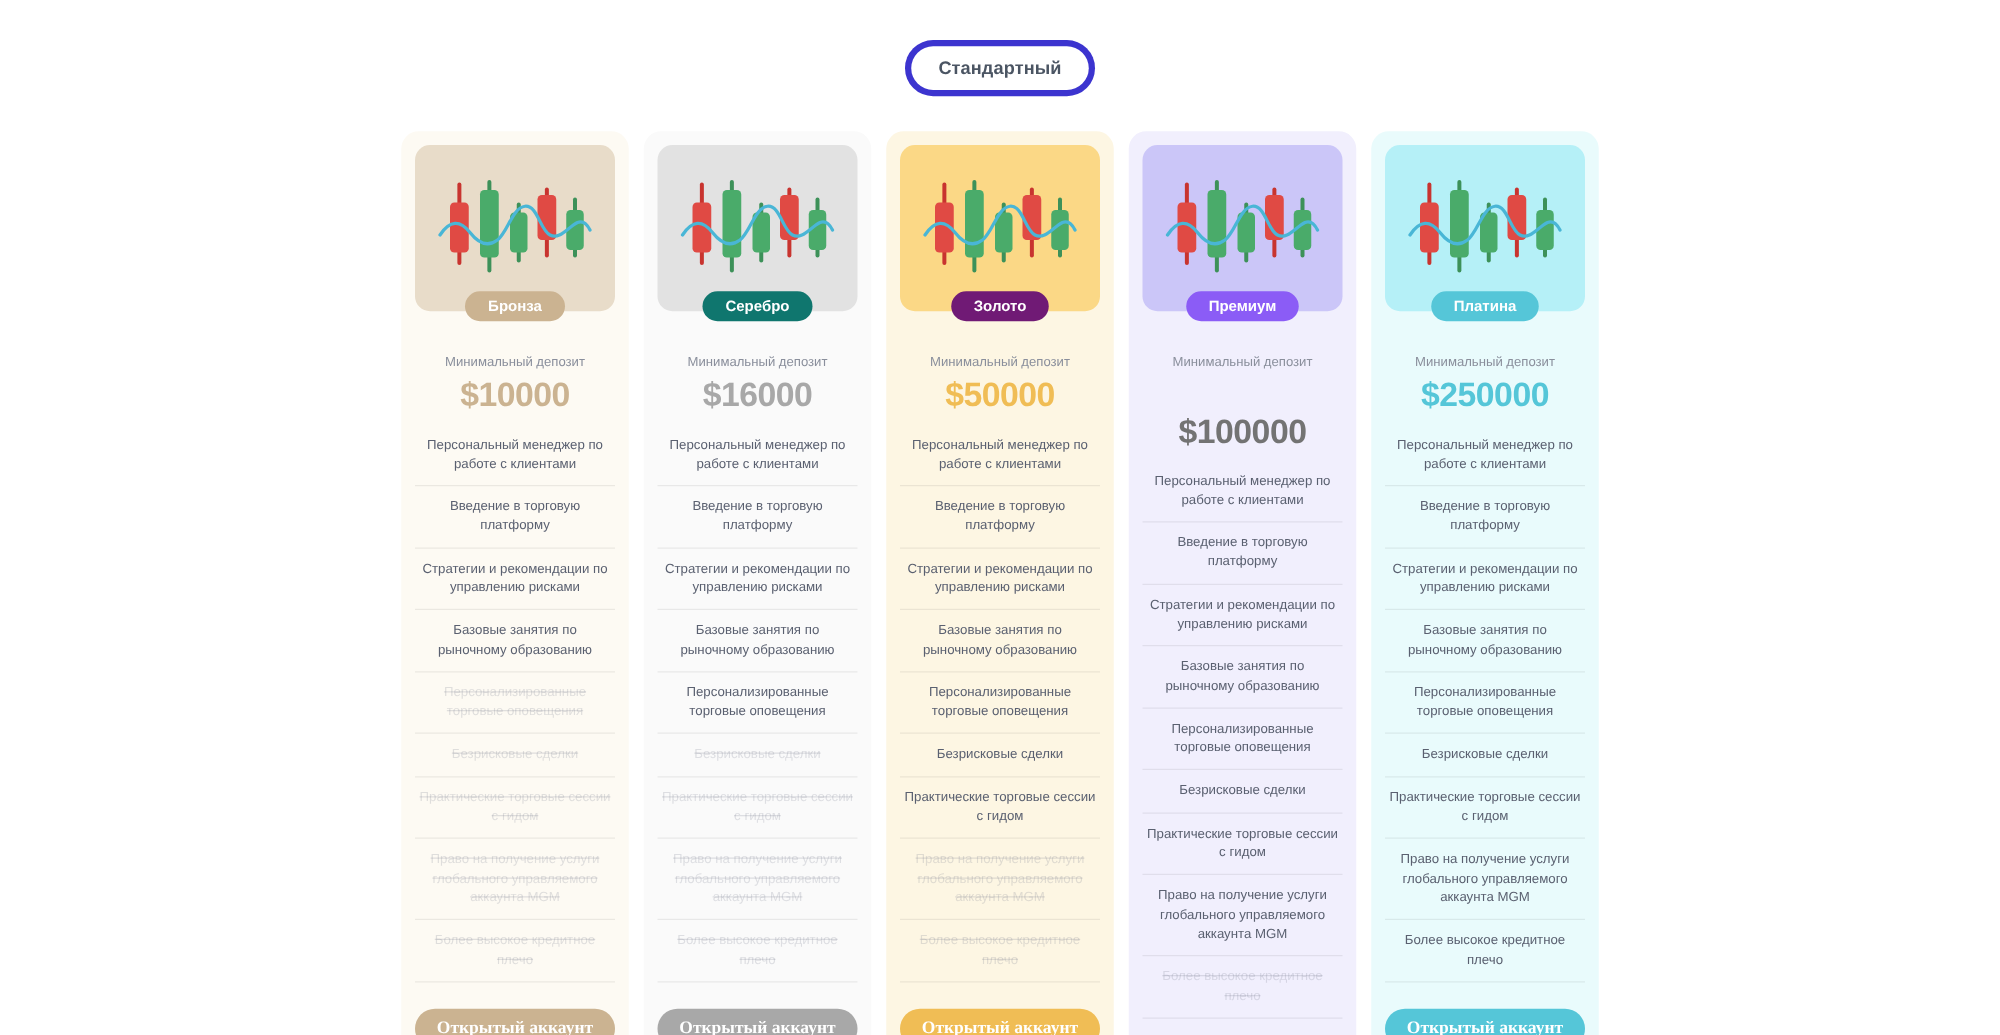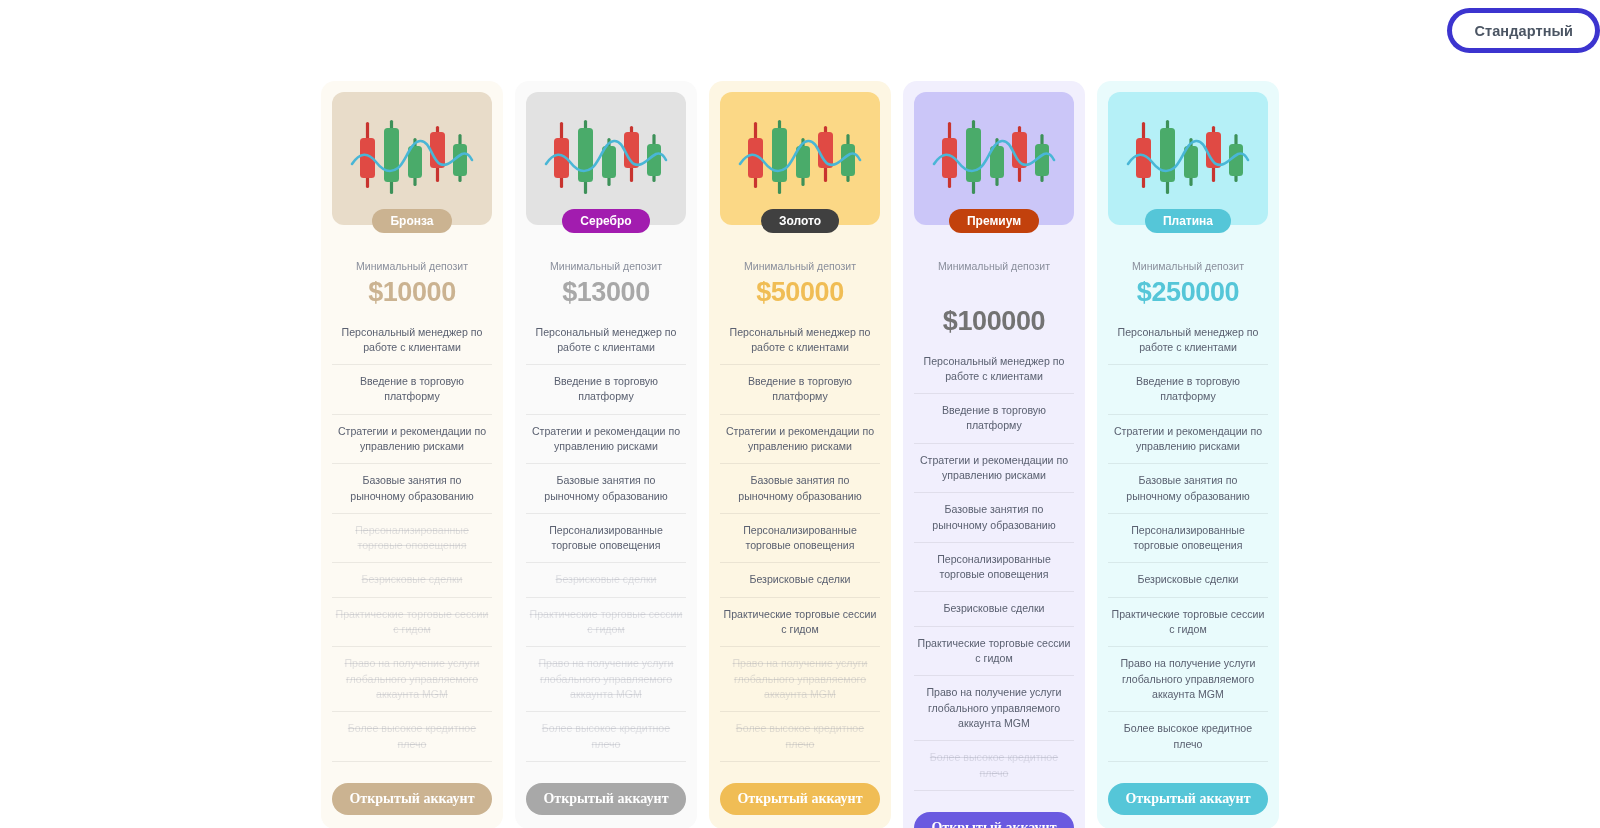--- a/index.html
+++ b/index.html
@@ -4,21 +4,21 @@
 <style>
   * { box-sizing: border-box; margin: 0; padding: 0; }
   html, body {
     width: 1600px; height: 828px;
     background: #ffffff;
     font-family: "Liberation Sans", "DejaVu Sans", sans-serif;
     overflow: hidden;
   }
 
   
-  .toggle-wrap { width: 100%; display: flex; justify-content: flex-end; padding-top: 8px; }
+  .toggle-wrap { width: 100%; display: flex; justify-content: center; padding-top: 32px; }
   .toggle {
     display: flex; align-items: center;
     background: #3c34cf;
     border-radius: 999px;
     padding: 5px;
     height: 45px;
   }
   .toggle-btn {
     border: none; outline: none; cursor: pointer;
     font-family: inherit;
@@ -164,23 +164,23 @@
             <rect x="63.4" y="22" width="3.2" height="48" rx="1.6" fill="#3d9159"></rect>
             <rect x="58" y="30" width="14" height="32" rx="3.5" fill="#4aab6a"></rect>
             <rect x="85.9" y="10" width="3.2" height="56" rx="1.6" fill="#c8342f"></rect>
             <rect x="80" y="16" width="15" height="36" rx="3.5" fill="#e04a44"></rect>
             <rect x="108.4" y="18" width="3.2" height="48" rx="1.6" fill="#3d9159"></rect>
             <rect x="103" y="28" width="14" height="32" rx="3.5" fill="#4aab6a"></rect>
             <path d="M2 48 C10 36 18 36 26 46 C33 55 40 58 48 52 C56 46 60 26 70 25 C80 24 82 44 90 48 C98 52 104 42 112 38 C117 36 120 40 122 44" fill="none" stroke="#49b6d6" stroke-width="2.6" stroke-linecap="round"></path>
           </svg>
         </span>
       </div>
-      <div class="tier-badge" style="background: #a21caf;">Серебро</div>
-      <div class="deposit-label">Минимальный депозит</div>
-      <div class="price" style="color: rgb(168, 168, 168);">$13000</div>
+      <div class="tier-badge" style="background: #0f766e;">Серебро</div>
+      <div class="deposit-label">Минимальный депозит</div>
+      <div class="price" style="color: rgb(168, 168, 168);">$16000</div>
       <div class="features">
         <div class="feature first">Персональный менеджер по работе с клиентами</div>
         <div class="feature">Введение в торговую платформу</div>
         <div class="feature">Стратегии и рекомендации по управлению рисками</div>
         <div class="feature">Базовые занятия по рыночному образованию</div>
         <div class="feature">Персонализированные торговые оповещения</div>
         <div class="feature off">Безрисковые сделки</div>
         <div class="feature off">Практические торговые сессии с гидом</div>
         <div class="feature off">Право на получение услуги глобального управляемого аккаунта MGM</div>
         <div class="feature off">Более высокое кредитное плечо</div>
@@ -198,21 +198,21 @@
             <rect x="63.4" y="22" width="3.2" height="48" rx="1.6" fill="#3d9159"></rect>
             <rect x="58" y="30" width="14" height="32" rx="3.5" fill="#4aab6a"></rect>
             <rect x="85.9" y="10" width="3.2" height="56" rx="1.6" fill="#c8342f"></rect>
             <rect x="80" y="16" width="15" height="36" rx="3.5" fill="#e04a44"></rect>
             <rect x="108.4" y="18" width="3.2" height="48" rx="1.6" fill="#3d9159"></rect>
             <rect x="103" y="28" width="14" height="32" rx="3.5" fill="#4aab6a"></rect>
             <path d="M2 48 C10 36 18 36 26 46 C33 55 40 58 48 52 C56 46 60 26 70 25 C80 24 82 44 90 48 C98 52 104 42 112 38 C117 36 120 40 122 44" fill="none" stroke="#49b6d6" stroke-width="2.6" stroke-linecap="round"></path>
           </svg>
         </span>
       </div>
-      <div class="tier-badge" style="background: #404040;">Золото</div>
+      <div class="tier-badge" style="background: #701a75;">Золото</div>
       <div class="deposit-label">Минимальный депозит</div>
       <div class="price" style="color: rgb(240, 189, 85);">$50000</div>
       <div class="features">
         <div class="feature first">Персональный менеджер по работе с клиентами</div>
         <div class="feature">Введение в торговую платформу</div>
         <div class="feature">Стратегии и рекомендации по управлению рисками</div>
         <div class="feature">Базовые занятия по рыночному образованию</div>
         <div class="feature">Персонализированные торговые оповещения</div>
         <div class="feature">Безрисковые сделки</div>
         <div class="feature">Практические торговые сессии с гидом</div>
@@ -232,21 +232,21 @@
             <rect x="63.4" y="22" width="3.2" height="48" rx="1.6" fill="#3d9159"></rect>
             <rect x="58" y="30" width="14" height="32" rx="3.5" fill="#4aab6a"></rect>
             <rect x="85.9" y="10" width="3.2" height="56" rx="1.6" fill="#c8342f"></rect>
             <rect x="80" y="16" width="15" height="36" rx="3.5" fill="#e04a44"></rect>
             <rect x="108.4" y="18" width="3.2" height="48" rx="1.6" fill="#3d9159"></rect>
             <rect x="103" y="28" width="14" height="32" rx="3.5" fill="#4aab6a"></rect>
             <path d="M2 48 C10 36 18 36 26 46 C33 55 40 58 48 52 C56 46 60 26 70 25 C80 24 82 44 90 48 C98 52 104 42 112 38 C117 36 120 40 122 44" fill="none" stroke="#49b6d6" stroke-width="2.6" stroke-linecap="round"></path>
           </svg>
         </span>
       </div>
-      <div class="tier-badge" style="background: #c2410c;">Премиум</div>
+      <div class="tier-badge" style="background: #8b5cf6;">Премиум</div>
       <div class="deposit-label">Минимальный депозит</div>
       <div class="price" style="color: #737373; margin-top: 36px;">$100000</div>
       <div class="features">
         <div class="feature first">Персональный менеджер по работе с клиентами</div>
         <div class="feature">Введение в торговую платформу</div>
         <div class="feature">Стратегии и рекомендации по управлению рисками</div>
         <div class="feature">Базовые занятия по рыночному образованию</div>
         <div class="feature">Персонализированные торговые оповещения</div>
         <div class="feature">Безрисковые сделки</div>
         <div class="feature">Практические торговые сессии с гидом</div>

